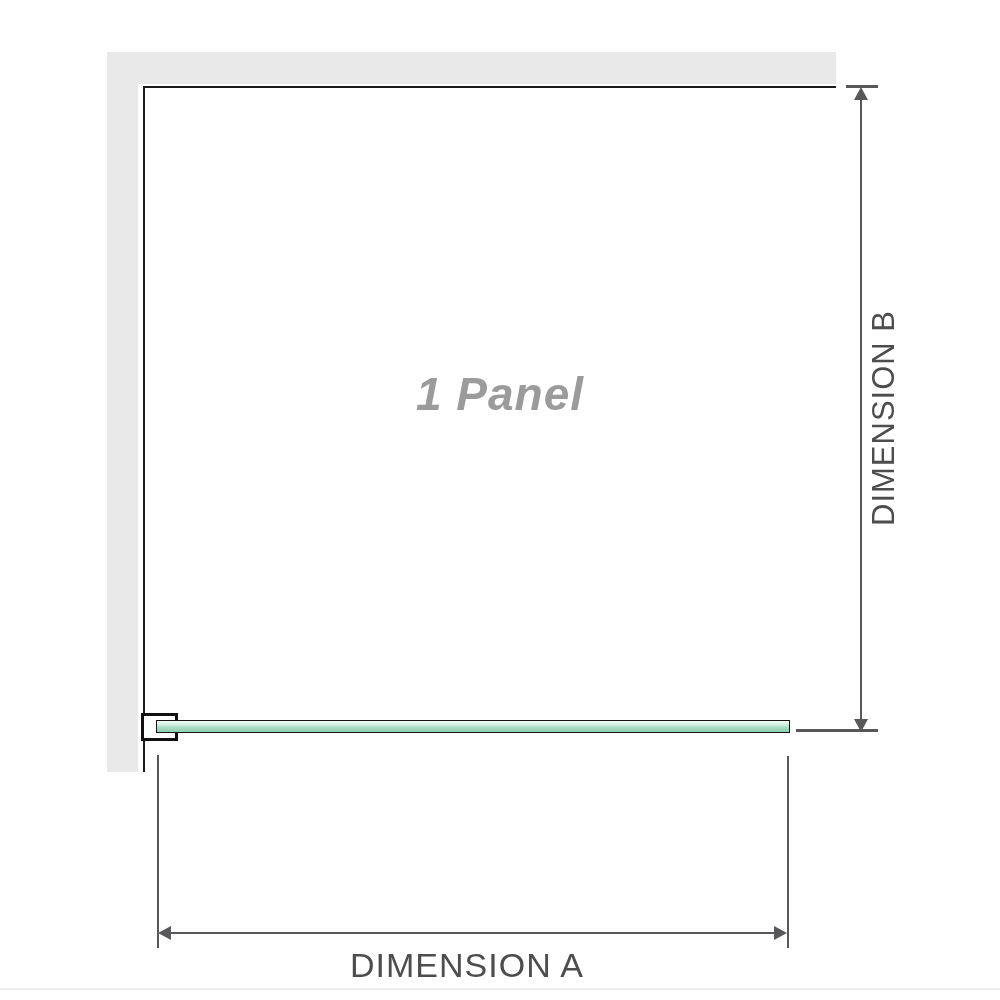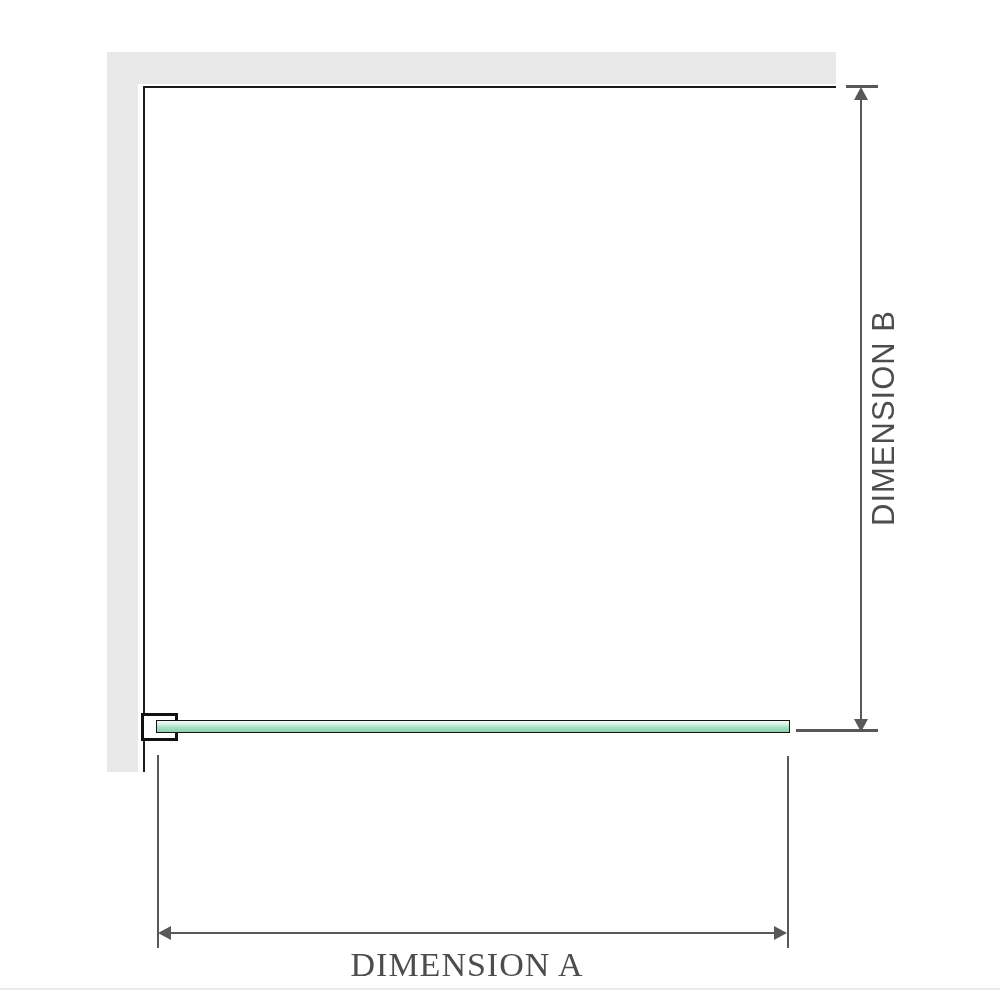--- a/index.html
+++ b/index.html
@@ -92,37 +92,38 @@
     letter-spacing: 1px;
     font-weight: 400;
   }
   .dim-b-label {
     left: 734px; top: 403px; width: 300px; height: 30px;
     line-height: 30px; font-size: 31px;
     transform: rotate(-90deg);
   }
   .dim-a-label {
     left: 317px; top: 946px; width: 300px; height: 38px;
-    line-height: 38px; font-size: 34px; font-family: Liberation Serif, serif;
+    line-height: 38px; font-size: 34px;
   }
 
   
   .separator { left: 0; top: 988px; width: 1000px; height: 2px; background: #ececec; }
 </style>
 </head>
 <body>
 
 <div id="stage">
 
   <div class="wall wall-top"></div>
   <div class="wall wall-left"></div>
 
   <div class="panel-line panel-top"></div>
   <div class="panel-line panel-left"></div>
 
+  <div class="panel-label">1 Panel</div>
 
   <div class="bracket"></div>
 
   <div class="glass"></div>
 
   <div class="tick dim-b-tick-top"></div>
   <div class="tick dim-b-tick-bottom"></div>
   <div class="dimline dim-b-line"></div>
   <div class="arrow arrow-up"></div>
   <div class="arrow arrow-down"></div>

